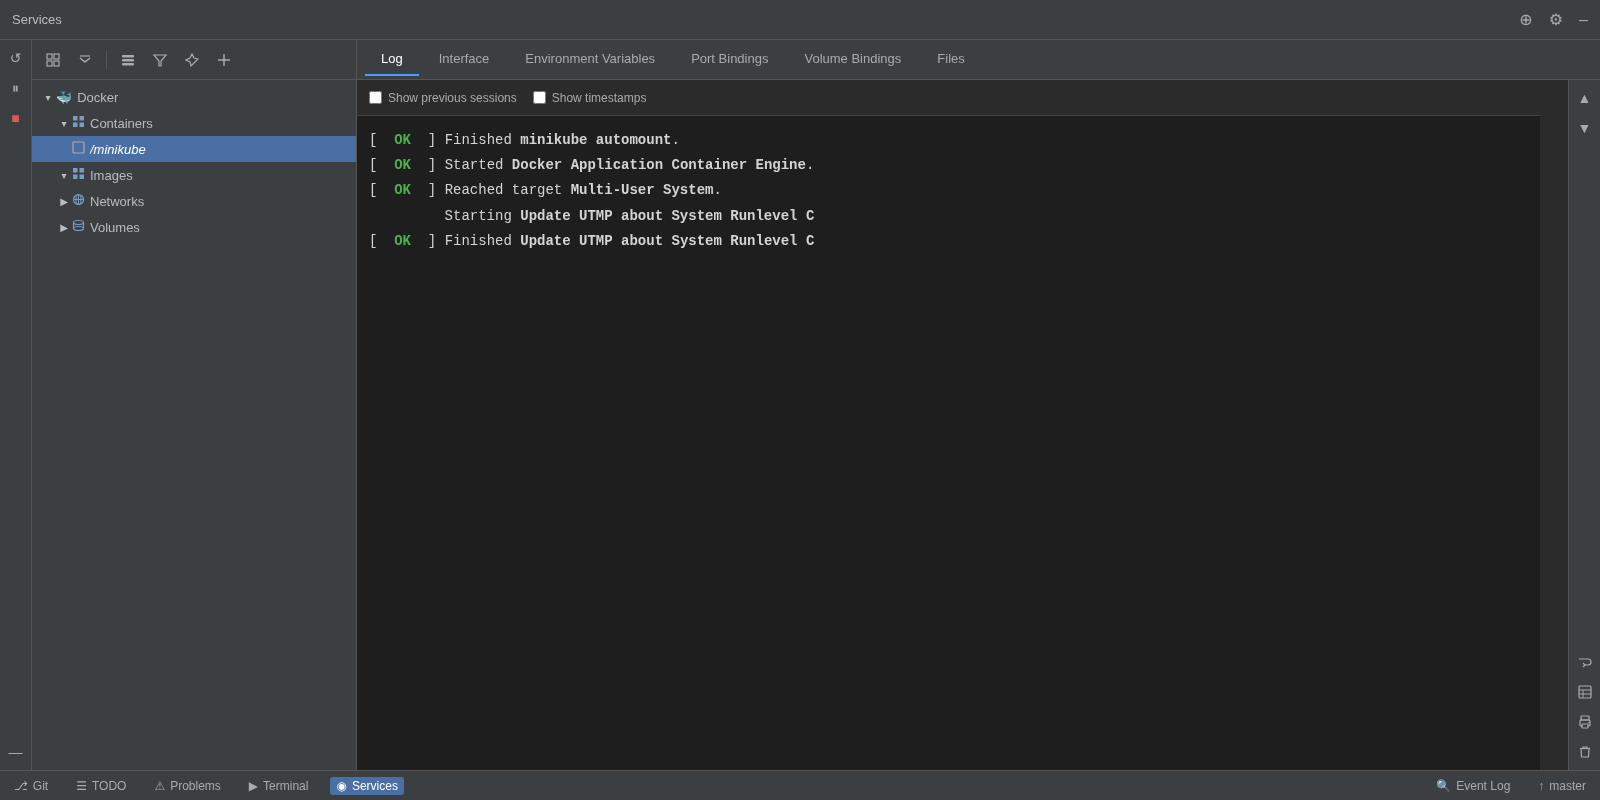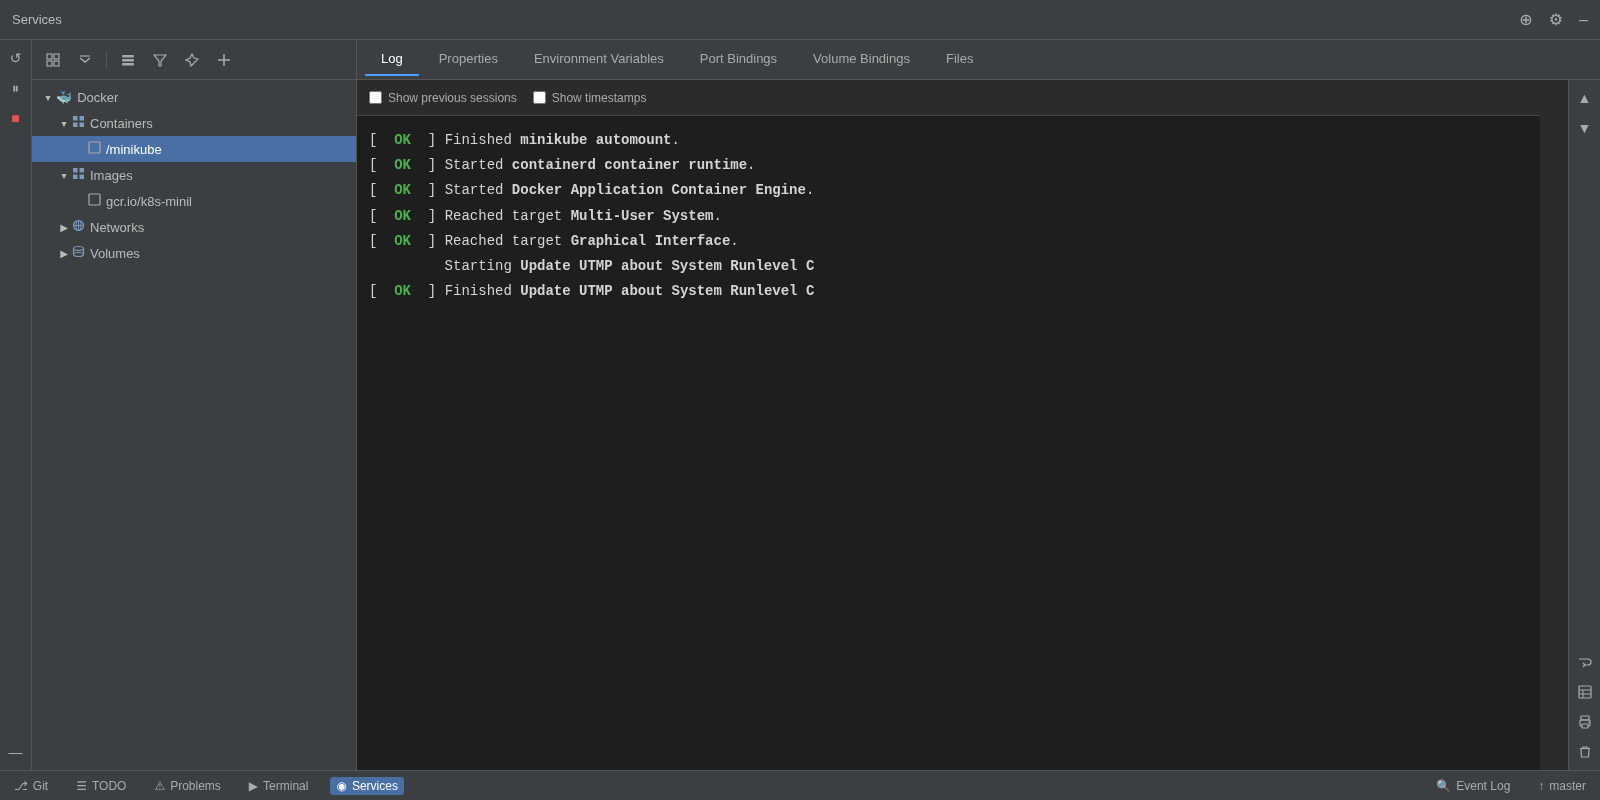--- a/index.html
+++ b/index.html
@@ -142,21 +142,21 @@
       flex-shrink: 0;
     }
     .tree-item .item-label {
       font-size: 13px;
       white-space: nowrap;
       overflow: hidden;
       text-overflow: ellipsis;
     }
     .indent-1 { padding-left: 8px; }
     .indent-2 { padding-left: 24px; }
-    .indent-3 { padding-left: 40px; }
+    .indent-3 { padding-left: 24px; font-style: italic; }
 
     
     .right-panel {
       flex: 1;
       display: flex;
       flex-direction: column;
       overflow: hidden;
     }
 
     
@@ -398,29 +398,20 @@
           <svg width="13" height="13" viewBox="0 0 13 13" fill="none">
             <rect x="1" y="1" width="4.5" height="4.5" fill="#7a9abf"></rect>
             <rect x="7.5" y="1" width="4.5" height="4.5" fill="#7a9abf"></rect>
             <rect x="1" y="7.5" width="4.5" height="4.5" fill="#7a9abf"></rect>
             <rect x="7.5" y="7.5" width="4.5" height="4.5" fill="#7a9abf"></rect>
           </svg>
         </span>
         <span class="item-label">Images</span>
       </div>
 
-      <div class="tree-item indent-3">
-        <span class="chevron"></span>
-        <span class="item-icon">
-          <svg width="13" height="13" viewBox="0 0 13 13">
-            <rect x="1" y="1" width="11" height="11" rx="1" fill="none" stroke="#aaa" stroke-width="1.2"></rect>
-          </svg>
-        </span>
-        <span class="item-label">gcr.io/k8s-minil</span>
-      </div>
 
       <div class="tree-item indent-2">
         <span class="chevron">▶</span>
         <span class="item-icon" style="color:#7a9abf;">
           <svg width="13" height="13" viewBox="0 0 13 13" fill="none">
             <circle cx="6.5" cy="6.5" r="5" stroke="#7a9abf" stroke-width="1.2"></circle>
             <line x1="6.5" y1="1.5" x2="6.5" y2="11.5" stroke="#7a9abf" stroke-width="1"></line>
             <ellipse cx="6.5" cy="6.5" rx="2.5" ry="5" stroke="#7a9abf" stroke-width="1"></ellipse>
             <line x1="1.5" y1="6.5" x2="11.5" y2="6.5" stroke="#7a9abf" stroke-width="1"></line>
           </svg>
@@ -440,21 +431,21 @@
         </span>
         <span class="item-label">Volumes</span>
       </div>
     </div>
   </div>
 
   <div class="right-panel">
 
     <div class="tabs-bar">
       <div class="tab active">Log</div>
-      <div class="tab">Properties</div>
+      <div class="tab">Interface</div>
       <div class="tab">Environment Variables</div>
       <div class="tab">Port Bindings</div>
       <div class="tab">Volume Bindings</div>
       <div class="tab">Files</div>
     </div>
 
     <div class="panel-content">
 
       <div style="display:flex;flex-direction:column;flex:1;overflow:hidden;">
 
@@ -467,28 +458,26 @@
             <input type="checkbox" style="">
             <span>Show timestamps</span>
           </label>
         </div>
 
         <div class="log-output">
 
           <div class="log-line"><span class="ok-bracket">[</span><span class="ok-text" style="color: rgb(76, 175, 80);">  OK  </span><span class="ok-bracket">]</span><span class="log-msg"> Finished </span><span class="log-bold">minikube automount</span><span class="log-msg">.</span></div>
 
 
-          <div class="log-line"><span class="ok-bracket">[</span><span class="ok-text" style="color: rgb(76, 175, 80);">  OK  </span><span class="ok-bracket">]</span><span class="log-msg"> Started </span><span class="log-bold">containerd container runtime</span><span class="log-msg">.</span></div>
 
 
           <div class="log-line"><span class="ok-bracket">[</span><span class="ok-text" style="color: rgb(76, 175, 80);">  OK  </span><span class="ok-bracket">]</span><span class="log-msg"> Started </span><span class="log-bold">Docker Application Container Engine</span><span class="log-msg">.</span></div>
 
           <div class="log-line"><span class="ok-bracket">[</span><span class="ok-text" style="color: rgb(76, 175, 80);">  OK  </span><span class="ok-bracket">]</span><span class="log-msg"> Reached target </span><span class="log-bold">Multi-User System</span><span class="log-msg">.</span></div>
 
-          <div class="log-line"><span class="ok-bracket">[</span><span class="ok-text" style="color: rgb(76, 175, 80);">  OK  </span><span class="ok-bracket">]</span><span class="log-msg"> Reached target </span><span class="log-bold">Graphical Interface</span><span class="log-msg">.</span></div>
 
           <div class="log-line"><span class="log-msg">         Starting </span><span class="log-bold">Update UTMP about System Runlevel C</span></div>
 
           <div class="log-line"><span class="ok-bracket">[</span><span class="ok-text" style="color: rgb(76, 175, 80);">  OK  </span><span class="ok-bracket">]</span><span class="log-msg"> Finished </span><span class="log-bold">Update UTMP about System Runlevel C</span></div>
         </div>
       </div>
 
       <div class="right-action-bar">
         <div class="right-action-btn" title="Scroll Up">▲</div>
         <div class="right-action-btn" title="Scroll Down">▼</div>

